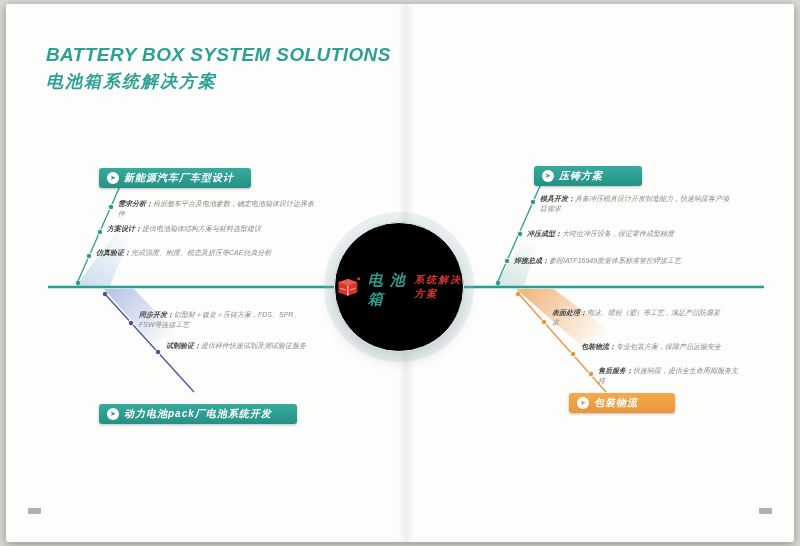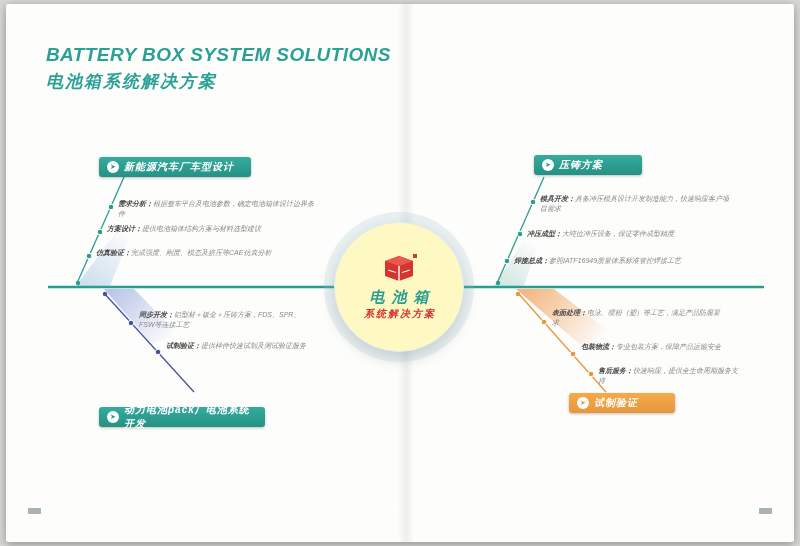--- a/index.html
+++ b/index.html
@@ -30,39 +30,39 @@
     color:#2ba195;
   }
   svg.diagram{position:absolute;left:0;top:0;z-index:1;}
   .label{
     position:absolute;height:20px;z-index:2;
     display:flex;align-items:center;gap:5px;padding:0 8px;
     border-radius:3px;color:#fff;font-size:10px;font-weight:bold;
     letter-spacing:1px;box-sizing:border-box;
     box-shadow:0 1px 3px rgba(0,0,0,.25);
   }
-  .label.teal{background:linear-gradient(180deg,#35ab9e,#259184);}
+  .label.teal{background:linear-gradient(180deg,#35ab9e,#259184);margin-top:11px;}
   .label.orange{background:linear-gradient(180deg,#f3ab4a,#e8963c);}
   .lico{
     width:12px;height:12px;border-radius:50%;background:#fff;
     color:#2a9d8f;font-size:7px;font-weight:bold;
     display:flex;align-items:center;justify-content:center;flex:0 0 auto;
     letter-spacing:0;
   }
   .label.orange .lico{color:#e8963c;}
   .note{
     position:absolute;z-index:2;font-size:7px;line-height:1.45;color:#8a8a8a;
   }
   .note .nt{font-weight:bold;color:#4a4a4a;}
   .circle{
     position:absolute;left:328px;top:218px;width:130px;height:130px;z-index:3;
-    border-radius:50%;background:#fef9c3;
+    border-radius:50%;background:#000000;
     box-shadow:0 0 0 10px rgba(160,195,210,.22),0 6px 16px rgba(0,0,0,.18);
     border:1px solid #e2efed;box-sizing:border-box;
-    display:flex;flex-direction:column;align-items:center;justify-content:center;
+    display:flex;flex-direction:row;align-items:center;justify-content:center;
   }
   .c1{color:#2a9d8f;font-weight:bold;font-size:15px;letter-spacing:7px;margin-top:5px;padding-left:7px;}
   .c2{color:#d6342c;font-weight:bold;font-size:10px;letter-spacing:2px;margin-top:0;padding-left:2px;}
   .pagemark{
     position:absolute;bottom:28px;width:13px;height:6px;z-index:2;
     background:#93a0a0;border-radius:1px;opacity:.8;
   }
   .pagemark.left{left:22px;}
   .pagemark.right{right:22px;}
 </style>
@@ -129,27 +129,27 @@
   </svg>
 
   <div class="label teal" style="left:93px;top:153px;width:152px">
     <span class="lico">➤</span>
     <span>新能源汽车厂车型设计</span>
   </div>
   <div class="label teal" style="left:528px;top:151px;width:108px">
     <span class="lico">➤</span>
     <span>压铸方案</span>
   </div>
-  <div class="label teal" style="left:93px;top:403px;width:166px">
+  <div class="label teal" style="left:93px;top:389px;width:198px">
     <span class="lico">➤</span>
     <span>动力电池pack厂电池系统开发</span>
   </div>
   <div class="label orange" style="left:563px;top:389px;width:106px">
     <span class="lico">➤</span>
-    <span>试制验证</span>
+    <span>包装物流</span>
   </div>
 
   <div class="note" style="left:112px;top:195px;width:200px">
     <span class="nt">需求分析：</span><span class="nd">根据整车平台及电池参数，确定电池箱体设计边界条件</span>
   </div>
   <div class="note" style="left:101px;top:220px;width:165px">
     <span class="nt">方案设计：</span><span class="nd">提供电池箱体结构方案与材料选型建议</span>
   </div>
   <div class="note" style="left:90px;top:244px;width:190px">
     <span class="nt">仿真验证：</span><span class="nd">完成强度、刚度、模态及挤压等CAE仿真分析</span>

